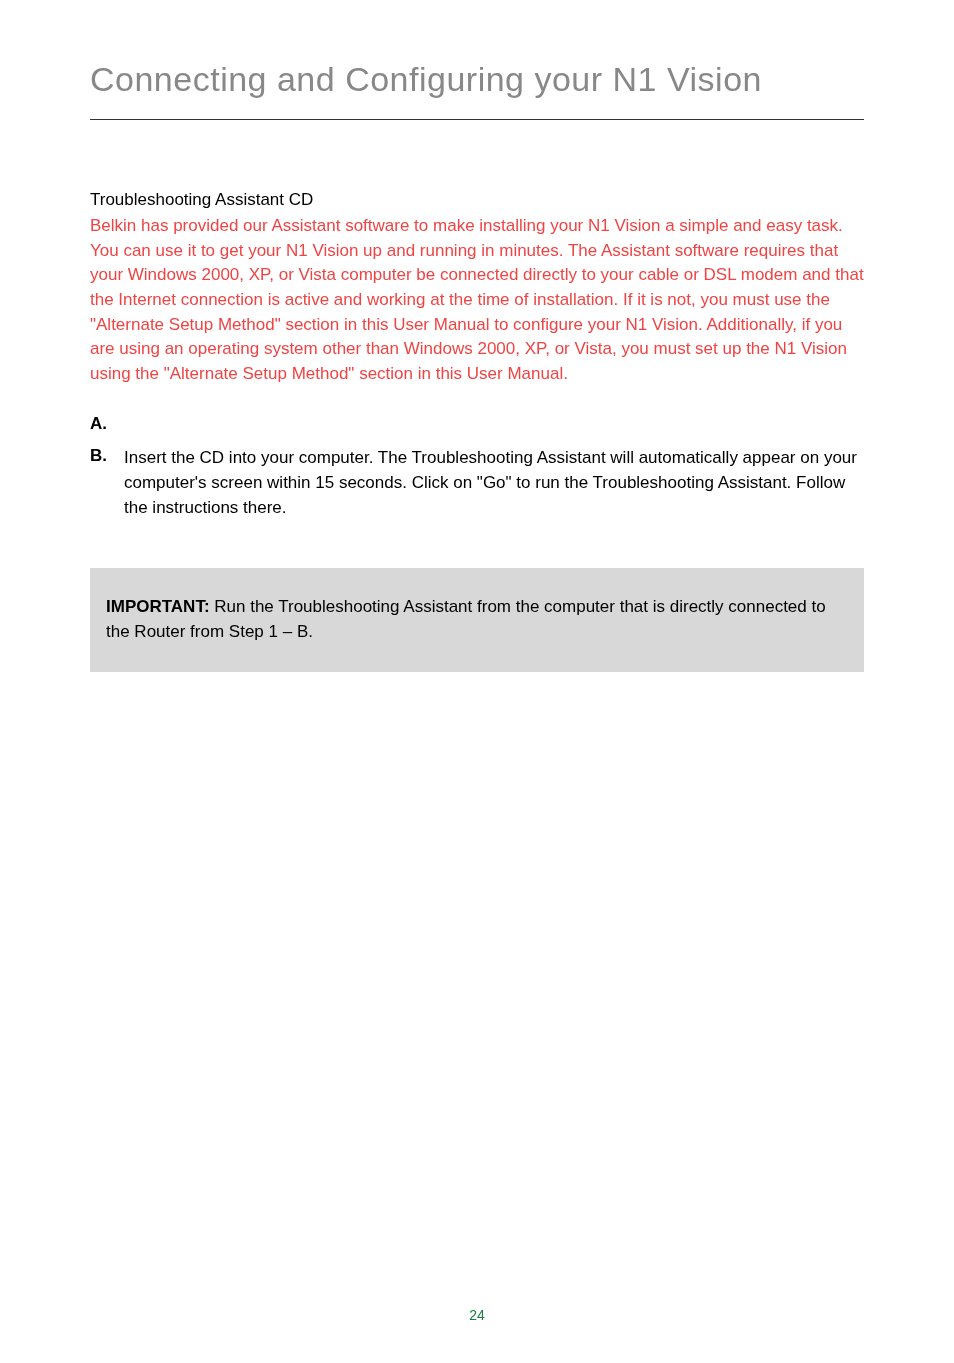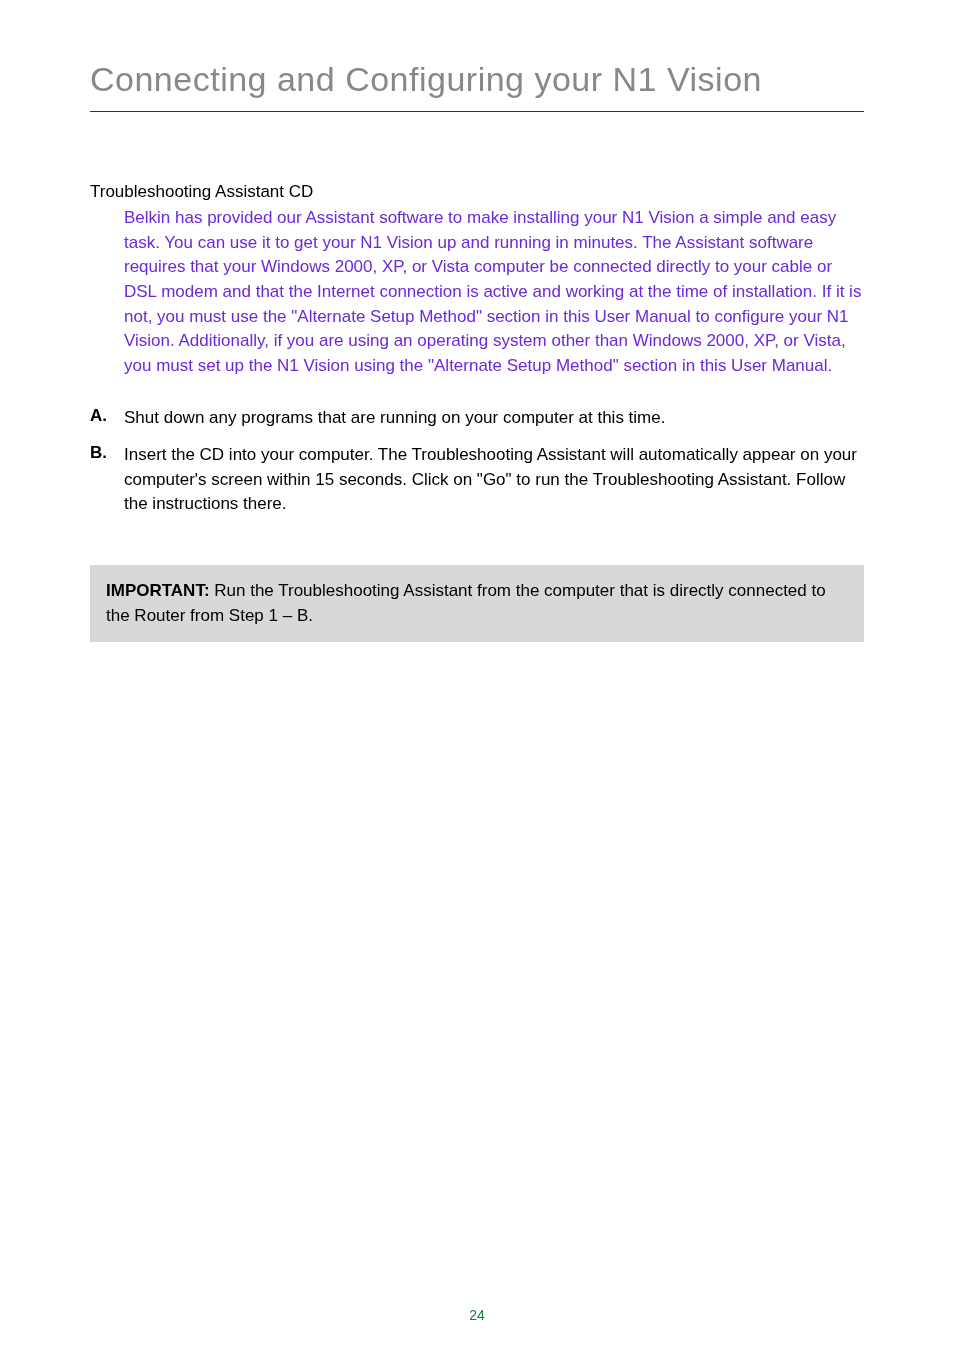--- a/index.html
+++ b/index.html
@@ -13,35 +13,34 @@
       height: 1363px;
       background: #ffffff;
       padding: 60px 90px 40px 90px;
       position: relative;
     }
     .page-title {
       font-size: 34px;
       font-weight: 300;
       color: #888888;
       letter-spacing: 0.5px;
-      padding-bottom: 12px;
+      padding-bottom: 20px;
       border-bottom: 1px solid #333333;
       margin-bottom: 70px;
     }
     .section-heading {
       font-size: 17px;
       font-weight: normal;
       color: #000000;
       margin-bottom: 4px;
     }
     .intro-paragraph {
       font-size: 17px;
       line-height: 1.45;
-      color: #6d28d9;
-      margin-left: 34px;
+      color: #ef4444;
       margin-bottom: 28px;
     }
     .list-item {
       display: flex;
       margin-bottom: 12px;
     }
     .list-marker {
       font-size: 17px;
       font-weight: bold;
       color: #000000;
@@ -55,21 +54,21 @@
       font-size: 17px;
       line-height: 1.45;
       color: #000000;
       margin-bottom: 16px;
     }
     .list-paragraph:last-child {
       margin-bottom: 0;
     }
     .important-box {
       background: #d8d8d8;
-      padding: 14px 16px;
+      padding: 27px 16px;
       margin-top: 48px;
       font-size: 17px;
       line-height: 1.45;
       color: #000000;
     }
     .important-label {
       font-weight: bold;
     }
     .page-number {
       position: absolute;
@@ -86,21 +85,20 @@
 
 <h1 class="page-title">Connecting and Configuring your N1 Vision</h1>
 
 <div class="section-heading">Troubleshooting Assistant CD</div>
 
 <p class="intro-paragraph">Belkin has provided our Assistant software to make installing your N1 Vision a simple and easy task. You can use it to get your N1 Vision up and running in minutes. The Assistant software requires that your Windows 2000, XP, or Vista computer be connected directly to your cable or DSL modem and that the Internet connection is active and working at the time of installation. If it is not, you must use the "Alternate Setup Method" section in this User Manual to configure your N1 Vision. Additionally, if you are using an operating system other than Windows 2000, XP, or Vista, you must set up the N1 Vision using the "Alternate Setup Method" section in this User Manual.</p>
 
 <div class="list-item">
   <div class="list-marker">A.</div>
   <div class="list-content">
-    <p class="list-paragraph">Shut down any programs that are running on your computer at this time.</p>
   </div>
 </div>
 
 <div class="list-item">
   <div class="list-marker">B.</div>
   <div class="list-content">
     <p class="list-paragraph">Insert the CD into your computer. The Troubleshooting Assistant will automatically appear on your computer's screen within 15 seconds. Click on "Go" to run the Troubleshooting Assistant. Follow the instructions there.</p>
   </div>
 </div>
 

